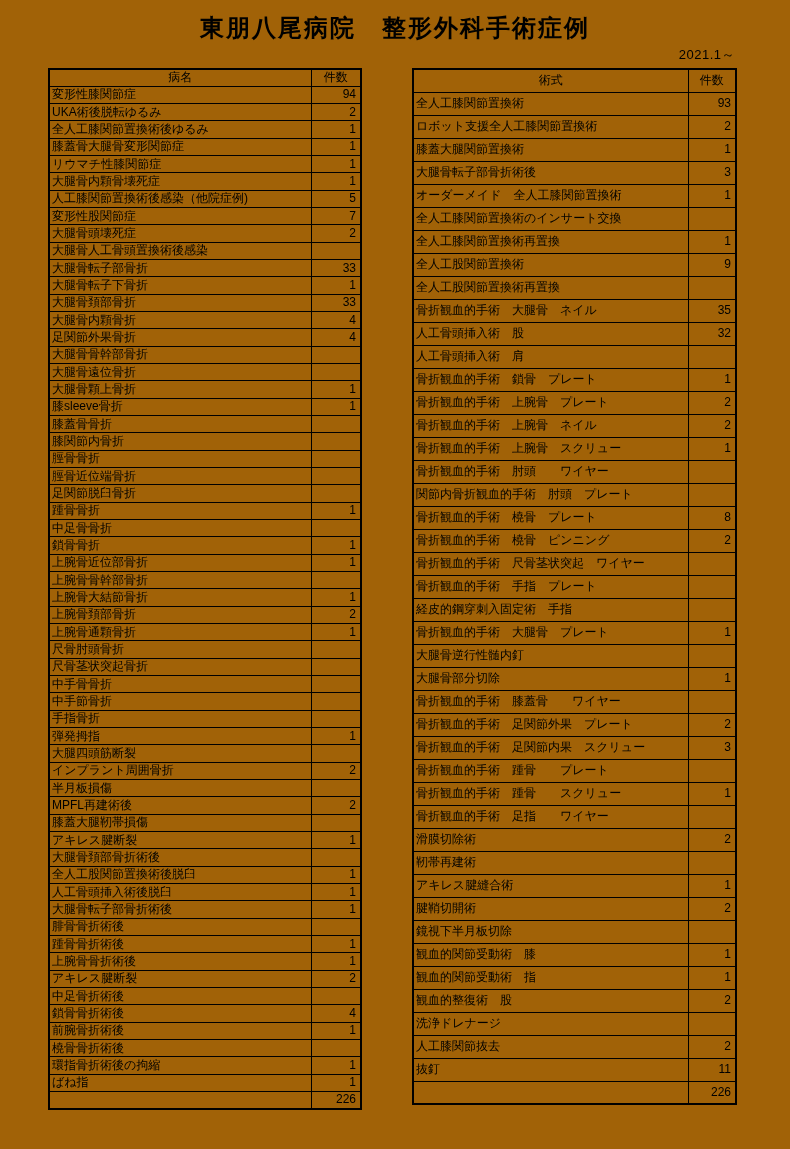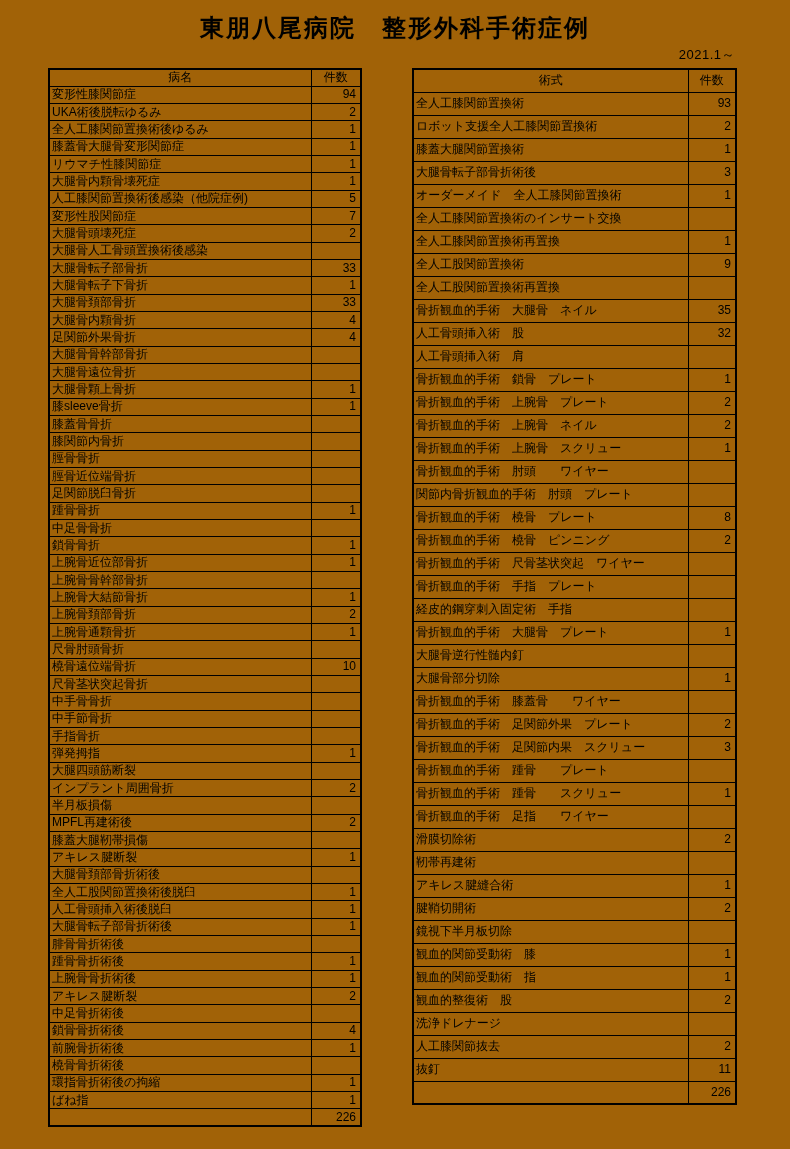--- a/index.html
+++ b/index.html
@@ -214,24 +214,20 @@
         </tr>
         <tr>
           <td class="name-cell">上腕骨通顆骨折</td>
           <td class="count-cell">1</td>
         </tr>
         <tr>
           <td class="name-cell">尺骨肘頭骨折</td>
           <td class="count-cell"></td>
         </tr>
         <tr>
-          <td class="name-cell">橈骨遠位端骨折</td>
-          <td class="count-cell">10</td>
-        </tr>
-        <tr>
           <td class="name-cell">尺骨茎状突起骨折</td>
           <td class="count-cell"></td>
         </tr>
         <tr>
           <td class="name-cell">中手骨骨折</td>
           <td class="count-cell"></td>
         </tr>
         <tr>
           <td class="name-cell">中手節骨折</td>
           <td class="count-cell"></td>

